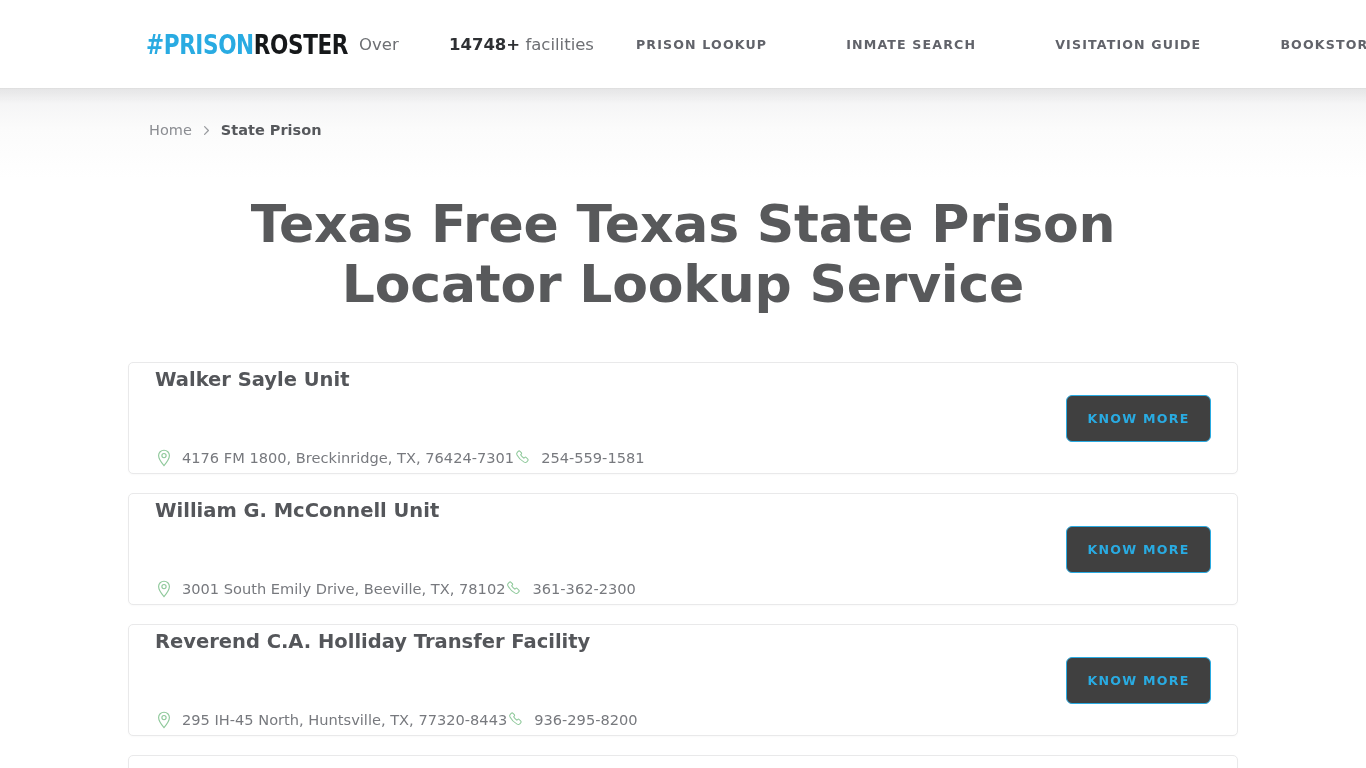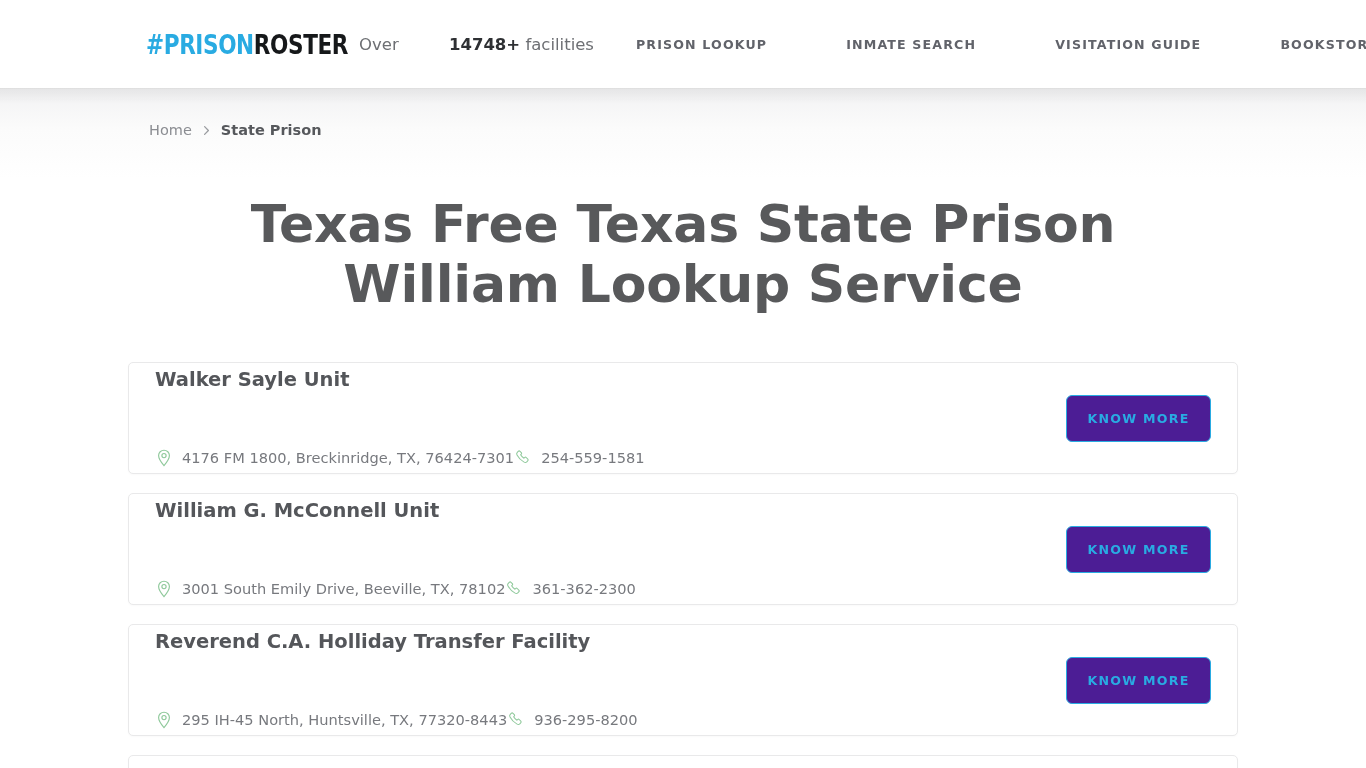--- a/index.html
+++ b/index.html
@@ -186,21 +186,21 @@
     flex: none;
   }
   .meta-icon svg { display: block; }
 
   .know-more-btn {
     flex: none;
     width: 145px;
     height: 47px;
     border: 1px solid #29abe2;
     border-radius: 6px;
-    background: #4c1d95;
+    background: #404040;
     color: #29abe2;
     font-size: 12.6px;
     font-weight: 600;
     letter-spacing: 1.25px;
     text-transform: uppercase;
     font-family: "DejaVu Sans", "Liberation Sans", sans-serif;
     cursor: pointer;
     display: flex;
     align-items: center;
     justify-content: center;
@@ -244,21 +244,21 @@
       <span class="crumb-sep">
         <svg width="11" height="11" viewBox="0 0 11 11" fill="none" aria-hidden="true">
           <path d="M3.6 1.6 L7.4 5.5 L3.6 9.4" stroke="#9a9ca0" stroke-width="1.3" stroke-linecap="round" stroke-linejoin="round"></path>
         </svg>
       </span>
       <span class="crumb-current">State Prison</span>
     </div>
 
     <h1 class="page-title">
       <span>Texas Free Texas State Prison</span><br>
-      <span>William Lookup Service</span>
+      <span>Locator Lookup Service</span>
     </h1>
 
     <section class="cards">
 
       <article class="facility-card">
         <div class="card-info">
           <div class="facility-name">Walker Sayle Unit</div>
           <div class="meta-row">
             <div class="meta-item address">
               <span class="meta-icon">

